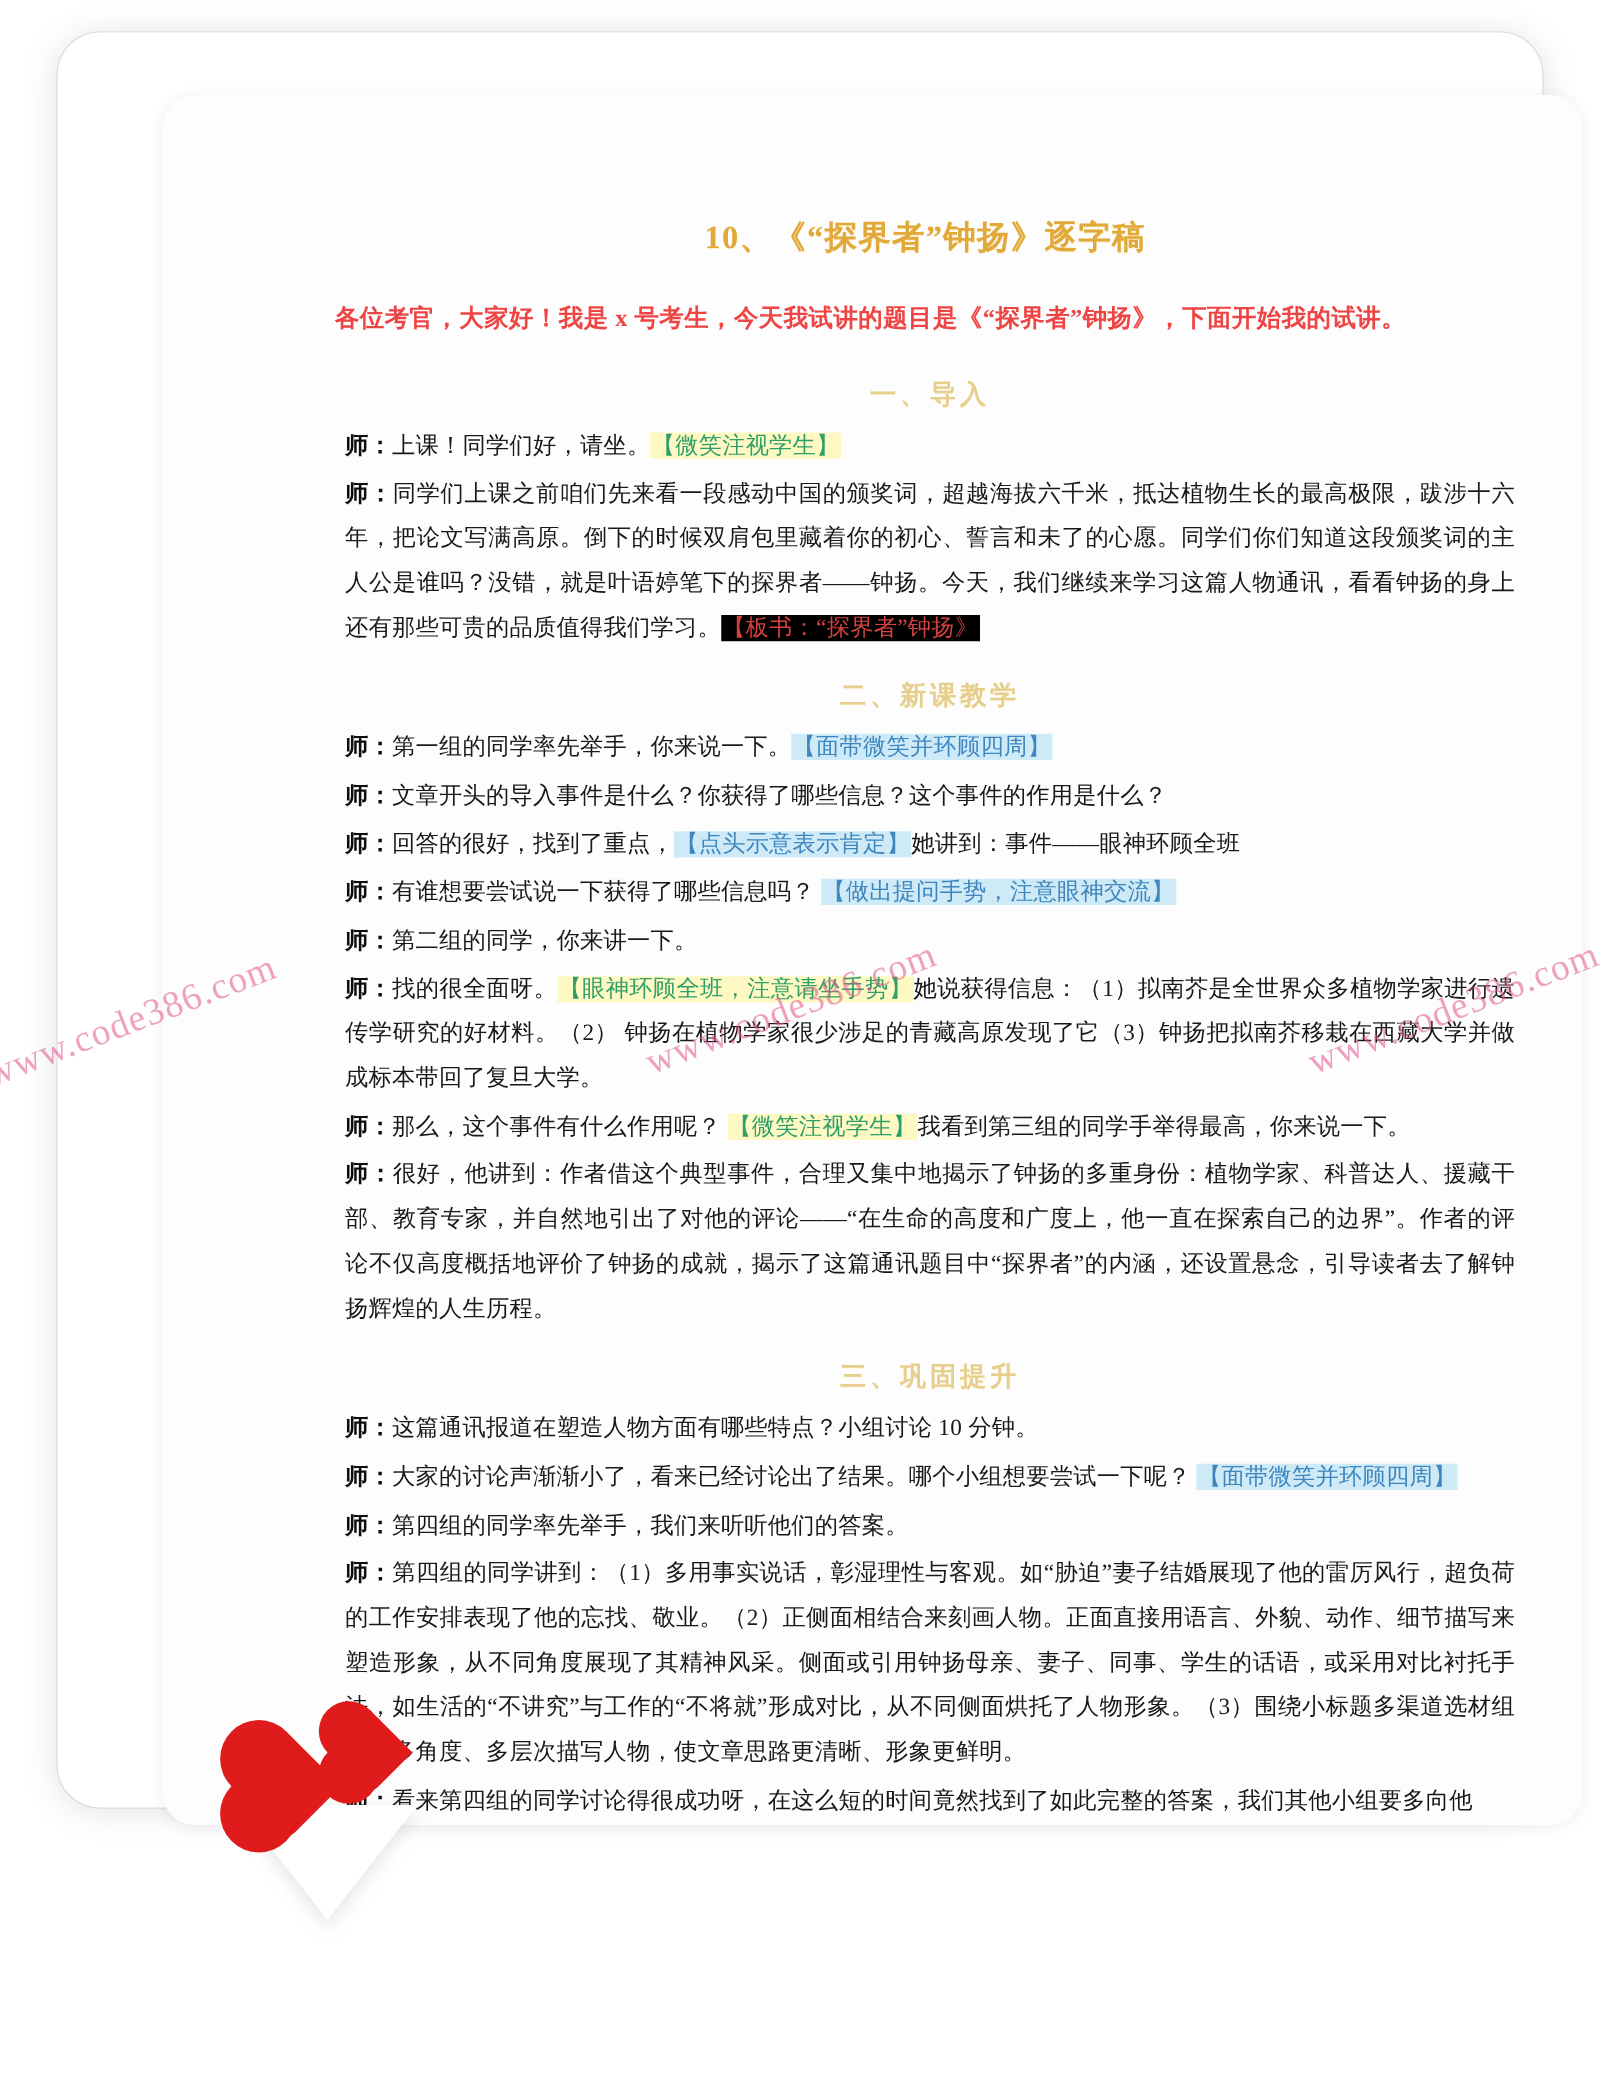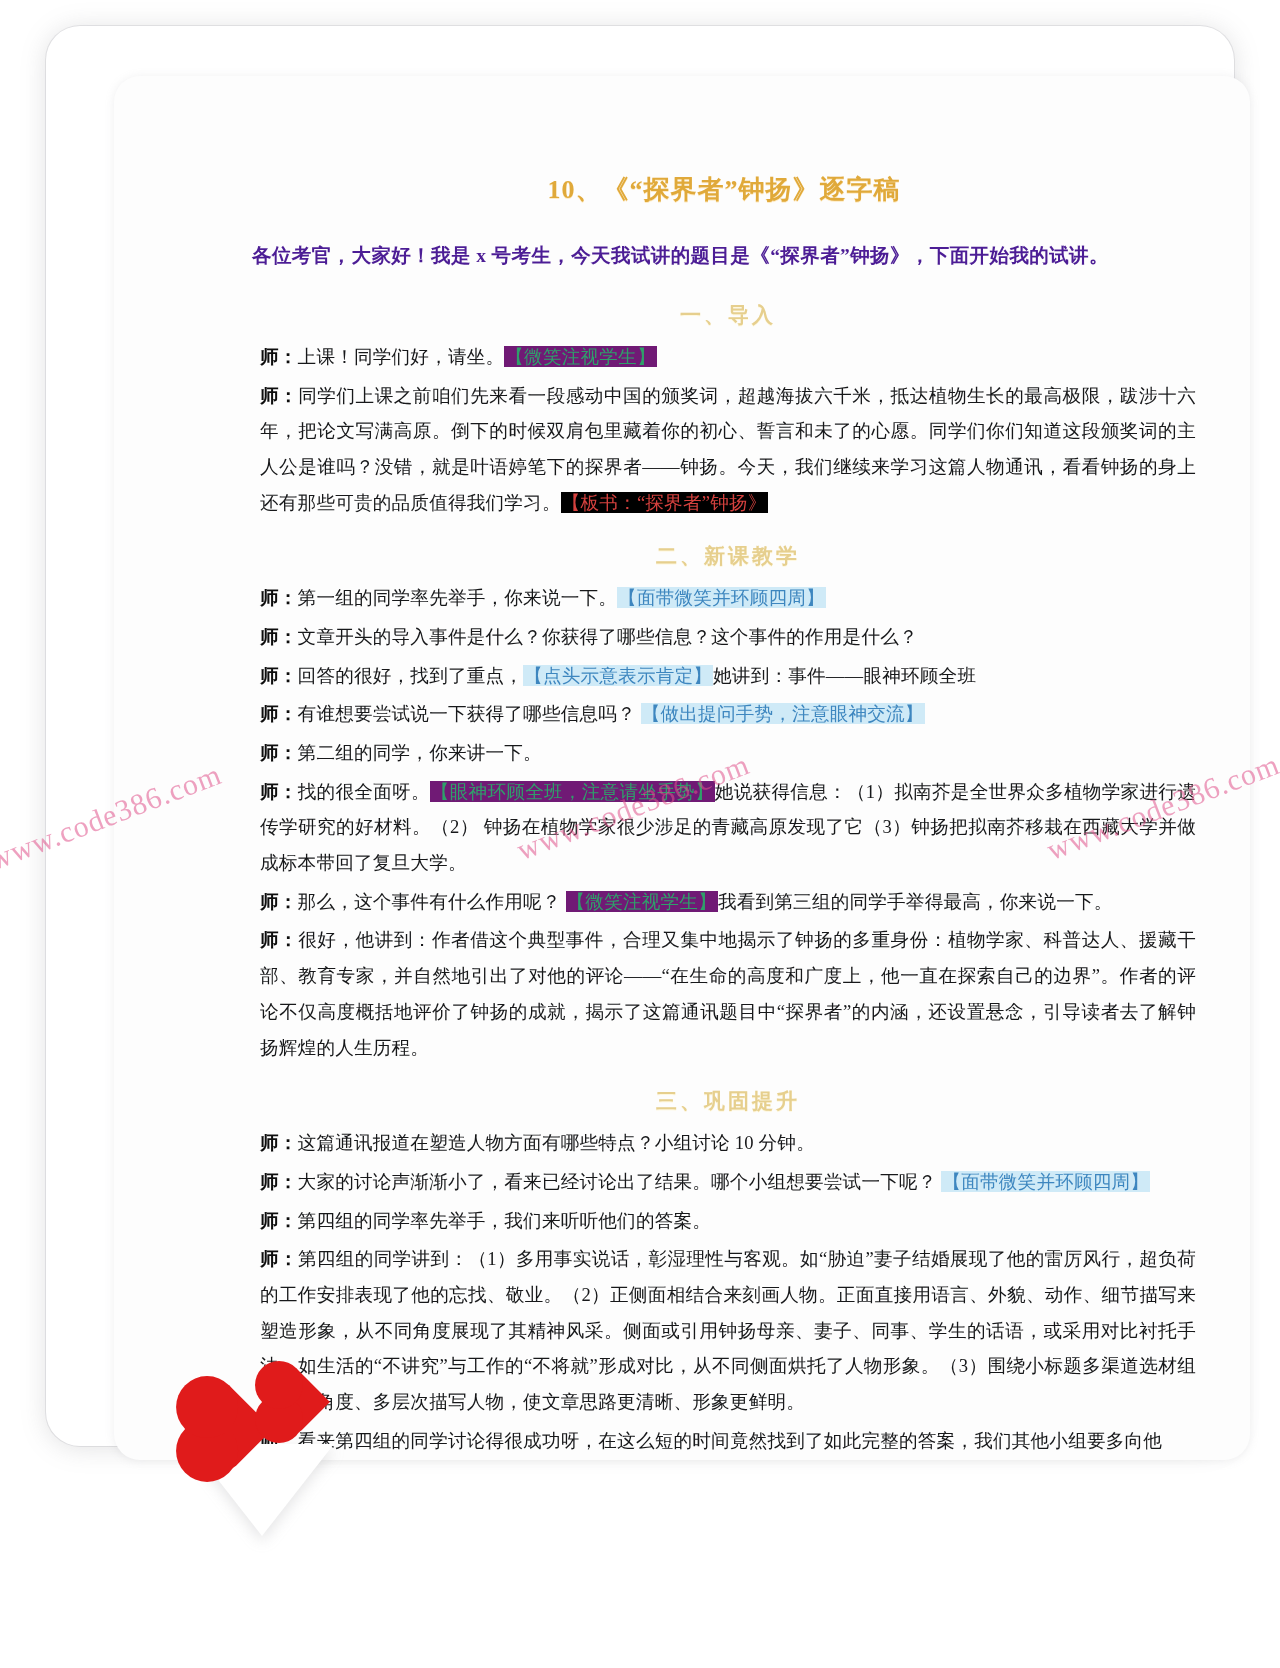--- a/index.html
+++ b/index.html
@@ -23,21 +23,21 @@
     width: 1188px;
     height: 1420px;
     background: #ffffff;
     border-radius: 34px;
     box-shadow: 0 2px 26px rgba(120,120,125,0.22),
                 0 0 0 1px rgba(225,225,228,0.7);
   }
   
   #inner-page {
     position: absolute;
-    left: 68px;
+    left: 84px;
     top: 50px;
     width: 1136px;
     height: 1384px;
     background: #fdfdfd;
     border-radius: 26px;
     box-shadow: 0 1px 10px rgba(150,150,155,0.16);
     overflow: hidden;
   }
 
   
@@ -67,21 +67,21 @@
     font-weight: bold;
     color: #e0a93a;
     letter-spacing: 1px;
     margin: 0 0 26px 0;
     text-shadow: 0 1px 0 rgba(255,220,150,0.55);
   }
 
   .lead {
     font-size: 19.5px;
     font-weight: bold;
-    color: #4c1d95;
+    color: #ef4444;
     line-height: 2.35;
     letter-spacing: 0.4px;
     text-align: justify;
     margin: 0 0 4px 0;
   }
 
   .section-head {
     font-size: 21px;
     font-weight: bold;
     color: #e6cf8e;
@@ -102,21 +102,21 @@
     padding-left: 8px;
   }
 
   .spk {
     font-weight: bold;
     color: #0d0d0d;
   }
 
   
   .hl-green {
-    background: #701a75;
+    background: #fef9c3;
     color: #2f9f6a;
     padding: 0 1px;
   }
   .hl-blue {
     background: #cfeaf7;
     color: #3d86bf;
     padding: 0 1px;
   }
   .hl-red {
     background: #000000;

